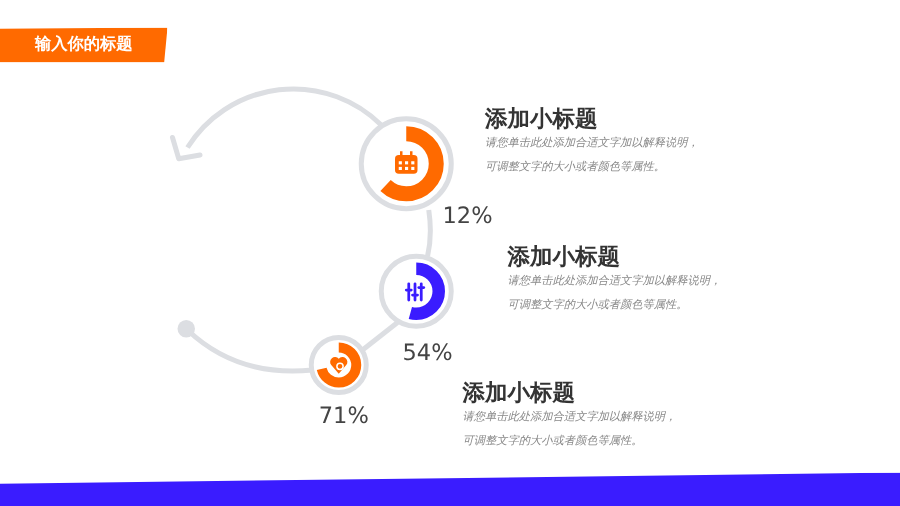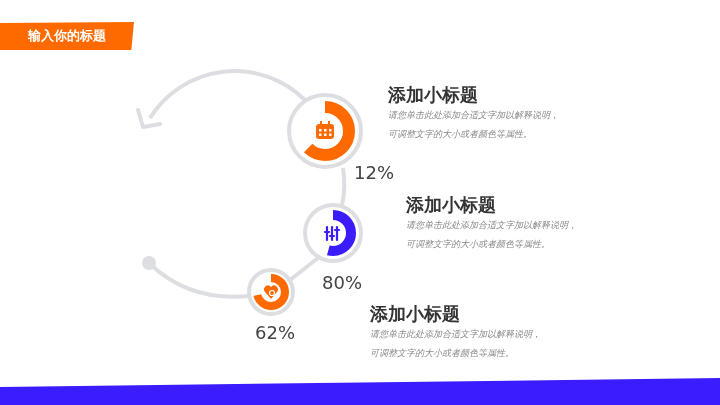--- a/index.html
+++ b/index.html
@@ -65,22 +65,22 @@
     <circle cx="271" cy="292" r="22" fill="#fff" stroke="#dcdee2" stroke-width="4"></circle>
     <circle cx="271" cy="292" r="14" fill="none" stroke="#ff6a00" stroke-width="8" stroke-dasharray="62.4 88" transform="rotate(-90 271 292)"></circle>
     <g>
       <path d="M271,299 L265,292 A3.5,3.5 0 0 1 271,287 A3.5,3.5 0 0 1 277,292 Z" fill="#ff6a00"></path>
       <circle cx="272" cy="293" r="2.5" fill="none" stroke="#fff" stroke-width="1.2"></circle>
     </g>
   </g>
 </svg>
 
 <div class="pct" style="left:354px;top:162px;">12%</div>
-<div class="pct" style="left:322px;top:272px;">80%</div>
-<div class="pct" style="left:255px;top:322px;">62%</div>
+<div class="pct" style="left:322px;top:272px;">54%</div>
+<div class="pct" style="left:255px;top:322px;">71%</div>
 
 <div class="item-title" style="left:388px;top:83px;">添加小标题</div>
 <div class="item-desc" style="left:388px;top:105px;">请您单击此处添加合适文字加以解释说明，</div>
 <div class="item-desc" style="left:388px;top:124px;">可调整文字的大小或者颜色等属性。</div>
 
 <div class="item-title" style="left:406px;top:193px;">添加小标题</div>
 <div class="item-desc" style="left:406px;top:215px;">请您单击此处添加合适文字加以解释说明，</div>
 <div class="item-desc" style="left:406px;top:234px;">可调整文字的大小或者颜色等属性。</div>
 
 <div class="item-title" style="left:370px;top:302px;">添加小标题</div>

